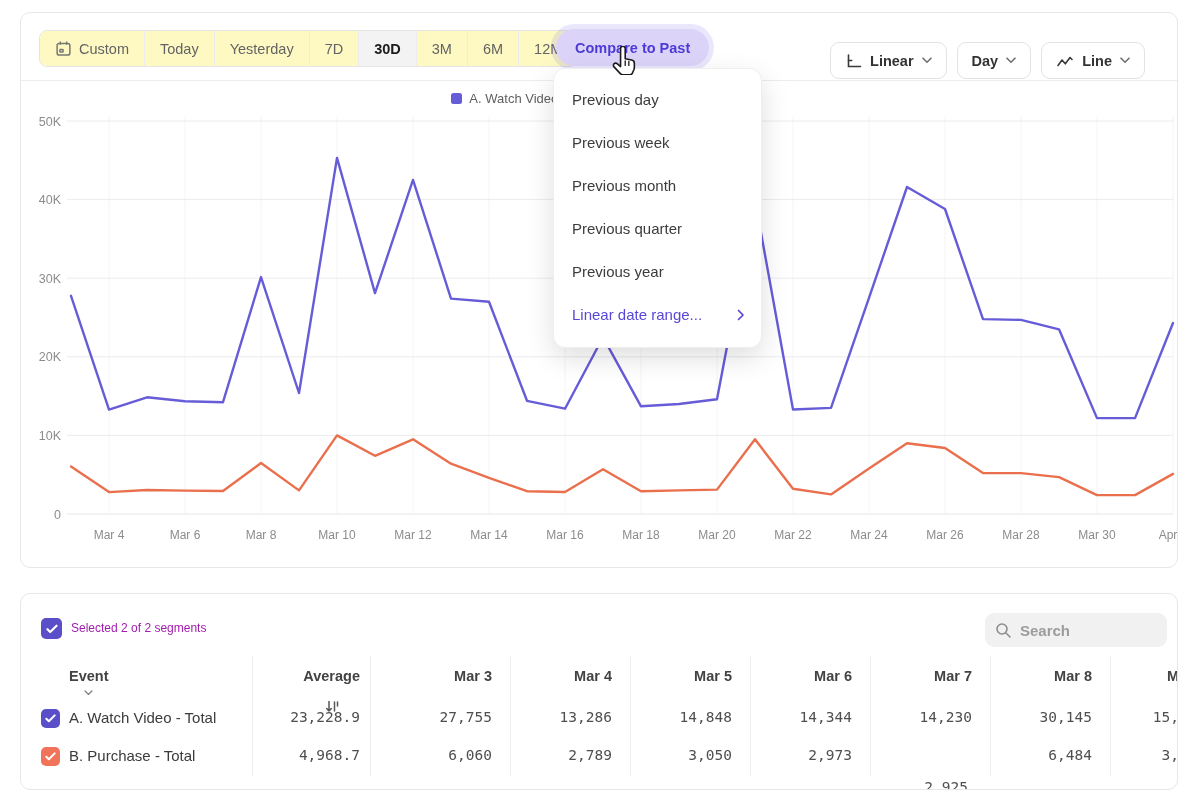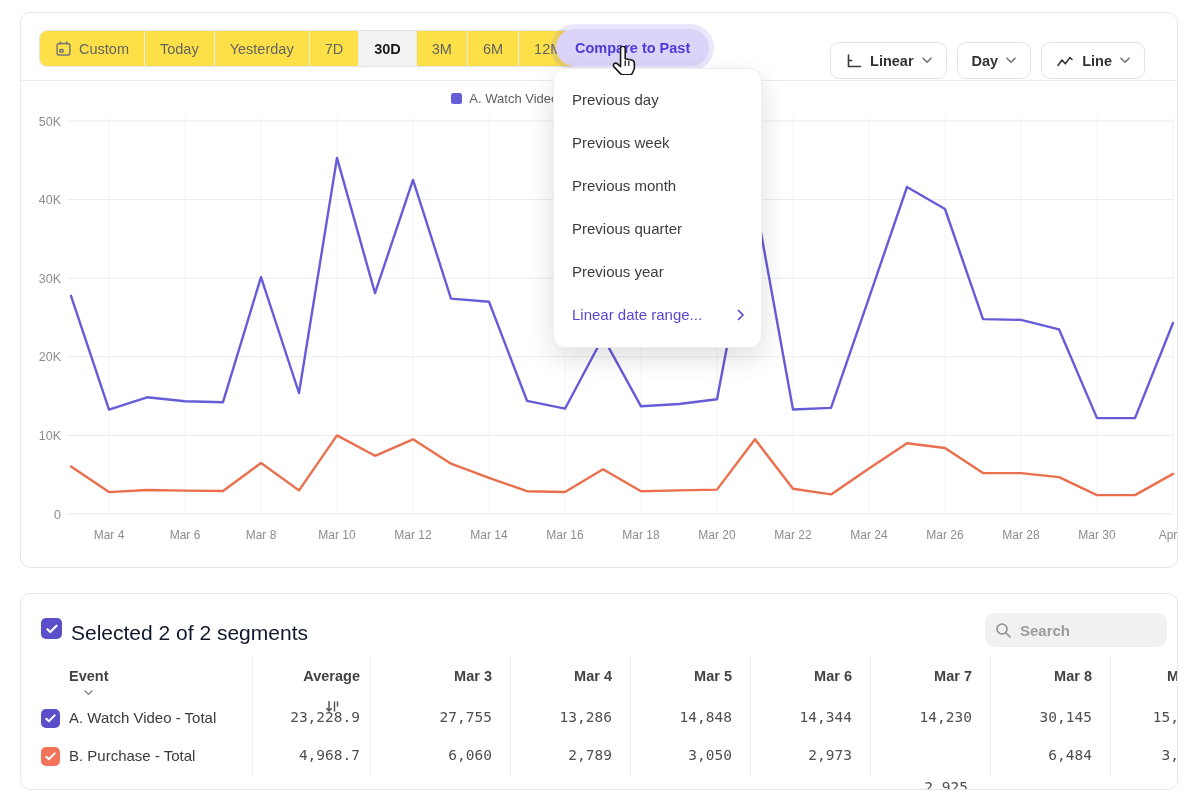--- a/index.html
+++ b/index.html
@@ -8,21 +8,21 @@
   .card { position:absolute; background:#fff; border:1px solid #e7e7e7; border-radius:10px; }
   #chart-card { left:20px; top:12px; width:1158px; height:556px; }
   #table-card { left:20px; top:593px; width:1158px; height:197px; overflow:hidden; }
 
   
   #toolbar { position:absolute; left:0; top:0; width:100%; height:68px;
     border-bottom:1px solid #ececec; }
   #seg-group { position:absolute; left:18px; top:17px; height:37px; display:flex;
     border:1px solid #e4e4e4; border-radius:8px; overflow:hidden; background:#fff; }
   .seg-btn { display:flex; align-items:center; gap:7px; padding:0 15px; font-size:14.5px;
-    color:#636363; border-left:1px solid #ececec; cursor:pointer; white-space:nowrap; background:#fde047; border-top:none; border-bottom:none; border-right:none; font-family:inherit;}
+    color:#636363; border-left:1px solid #ececec; cursor:pointer; white-space:nowrap; background:#fef9c3; border-top:none; border-bottom:none; border-right:none; font-family:inherit;}
   .seg-btn:first-child { border-left:none; }
   .seg-btn.active { background:#f3f3f4; color:#1b1b1b; font-weight:bold; }
 
   #compare-btn { position:absolute; left:556px; top:29px; height:37px; padding:0 19px;
     border:none; border-radius:19px; background:#dbd4f8; color:#4c3bd6; font-weight:bold;
     font-size:14.5px; font-family:inherit; cursor:pointer; z-index:25;
     box-shadow:0 0 0 5px rgba(126,108,240,.16); }
 
   #right-btns { position:absolute; right:32px; top:29px; display:flex; gap:10px; z-index:5; }
   .tool-btn { display:flex; align-items:center; gap:8px; height:37px; padding:0 14px;
@@ -43,21 +43,21 @@
     box-shadow:0 10px 28px rgba(0,0,0,.13); }
   .menu-item { height:43px; display:flex; align-items:center; padding:0 16px 0 18px;
     font-size:15px; color:#3c3c3c; cursor:pointer; }
   .menu-item.custom { color:#5847d6; justify-content:space-between; }
 
   #cursor { position:absolute; left:612px; top:46px; z-index:40; pointer-events:none; }
 
   
   .chk { position:absolute; width:21px; height:21px; border-radius:5px; display:flex;
     align-items:center; justify-content:center; cursor:pointer; }
-  #selected-label { position:absolute; left:50px; top:27px; font-size:21px; color:#0f172a; }
+  #selected-label { position:absolute; left:50px; top:27px; font-size:12px; color:#a21caf; }
   #search-box { position:absolute; right:10px; top:19px; width:182px; height:34px;
     background:#f1f1f2; border-radius:9px; display:flex; align-items:center; padding:0 10px; }
   #search-input { border:none; background:transparent; outline:none; font-size:15px;
     color:#555; width:130px; margin-left:8px; font-family:inherit;font-weight:bold; }
   #search-input::placeholder { color:#9c9c9c; }
 
   .hdr { position:absolute; top:74px; font-size:14.5px; font-weight:bold; color:#434343;flex-direction:column; }
   .rowA { top:115px; } .rowB { top:153px; }
   .cell { position:absolute; font-family:"DejaVu Sans Mono", monospace; font-size:14.5px;
     color:#4f4f4f; text-align:right; }

